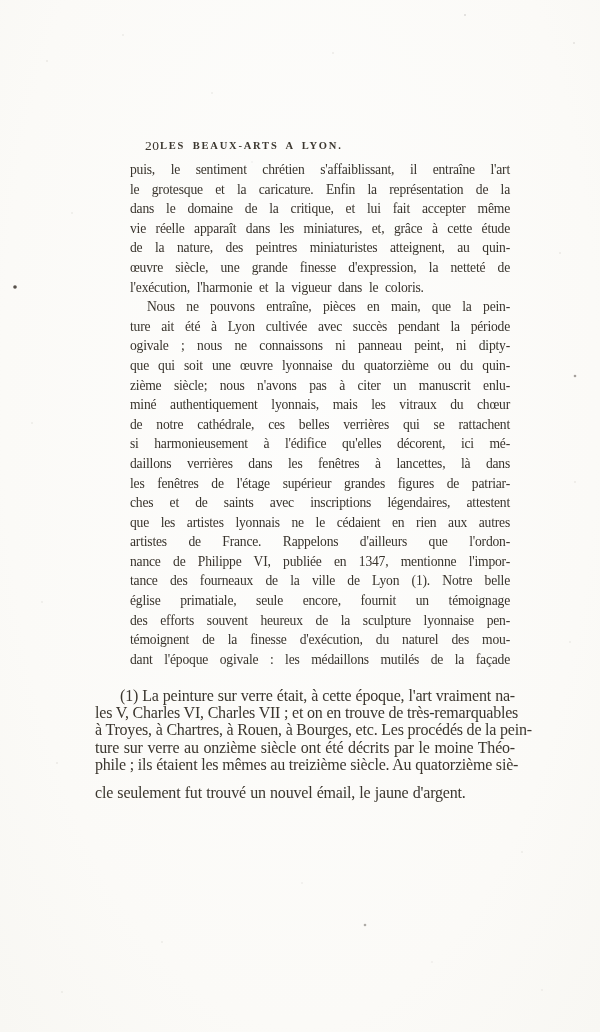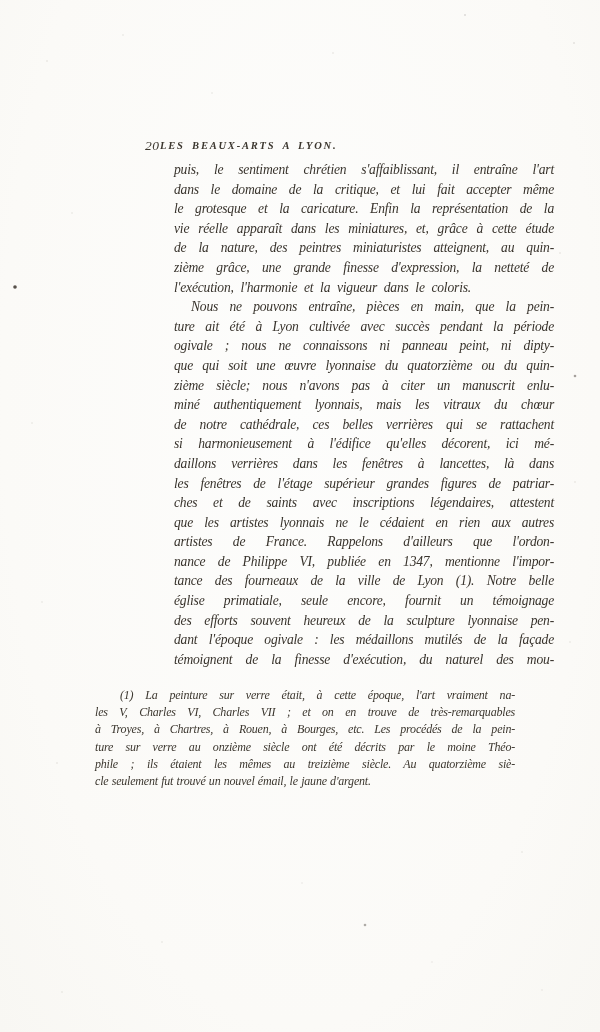--- a/index.html
+++ b/index.html
@@ -4,21 +4,20 @@
 <style>
   html, body { margin: 0; padding: 0; }
   .page {
     position: relative;
     width: 600px;
     height: 1032px;
     background: radial-gradient(ellipse at 50% 38%, #fdfdfc 0%, #fbfaf7 70%, #f8f7f3 100%);
     overflow: hidden;
     font-family: "Liberation Serif", serif;
     color: #38332c;
-    font-style: italic;
   }
 
   
   .header-row {
     position: absolute;
     top: 138px; left: 130px;
     width: 380px; height: 17px;
   }
   .pagenum {
     position: absolute;
@@ -40,53 +39,52 @@
     color: #3c372f;
   }
 
   
   .body-block {
     position: absolute;
     top: 160px; left: 130px;
     width: 380px;
     font-size: 13.6px;
     letter-spacing: -0.2px;
-    margin-left: 44px;
   }
   .body-block .line {
     height: 19.6px;
     line-height: 19.6px;
   }
 
   
   .footnote-block {
     position: absolute;
     top: 687px; left: 95px;
     width: 420px;
-    font-size: 12px;
+    font-size: 16px;
     letter-spacing: -0.2px;
     color: #3b362e;
   }
   .footnote-block .line {
     height: 17.2px;
     line-height: 17.2px;
   }
 
   
   .line {
     text-align: justify;
     text-align-last: justify;
     overflow: visible;
     white-space: nowrap;
   }
   .line.ragged { text-align-last: left; white-space: normal; }
   .body-block .line.indent { text-indent: 17px; }
   .footnote-block .line.indent { text-indent: 25px; }
   .body-block .line.ragged { word-spacing: 3.5px; }
-  .footnote-block .line.ragged { word-spacing: 0.5px; }
+  .footnote-block .line.ragged { word-spacing: 0.5px; margin-top: 11px; }
 
   
   .speckles {
     position: absolute;
     top: 0; left: 0;
     width: 2px; height: 2px;
     border-radius: 50%;
     background: transparent;
     box-shadow:
       14px 286px 0 0.8px rgba(45, 38, 30, 0.8),
@@ -119,47 +117,47 @@
 
 <div class="page">
   <div class="header-row">
     <span class="pagenum">20</span>
     <span class="running-title">LES BEAUX-ARTS A LYON.</span>
   </div>
 
   <div class="body-block" id="body-block">
       <div>
         <div class="line">puis, le sentiment chrétien s'affaiblissant, il entraîne l'art</div>
+        <div class="line">le grotesque et la caricature. Enfin la représentation de la</div>
         <div class="line">dans le domaine de la critique, et lui fait accepter même</div>
-        <div class="line">le grotesque et la caricature. Enfin la représentation de la</div>
         <div class="line">vie réelle apparaît dans les miniatures, et, grâce à cette étude</div>
         <div class="line">de la nature, des peintres miniaturistes atteignent, au quin-</div>
-        <div class="line">zième grâce, une grande finesse d'expression, la netteté de</div>
+        <div class="line">œuvre siècle, une grande finesse d'expression, la netteté de</div>
         <div class="line ragged">l'exécution, l'harmonie et la vigueur dans le coloris.</div>
       </div>
       <div>
         <div class="line indent">Nous ne pouvons entraîne, pièces en main, que la pein-</div>
         <div class="line">ture ait été à Lyon cultivée avec succès pendant la période</div>
         <div class="line">ogivale ; nous ne connaissons ni panneau peint, ni dipty-</div>
         <div class="line">que qui soit une œuvre lyonnaise du quatorzième ou du quin-</div>
         <div class="line">zième siècle; nous n'avons pas à citer un manuscrit enlu-</div>
         <div class="line">miné authentiquement lyonnais, mais les vitraux du chœur</div>
         <div class="line">de notre cathédrale, ces belles verrières qui se rattachent</div>
         <div class="line">si harmonieusement à l'édifice qu'elles décorent, ici mé-</div>
         <div class="line">daillons verrières dans les fenêtres à lancettes, là dans</div>
         <div class="line">les fenêtres de l'étage supérieur grandes figures de patriar-</div>
         <div class="line">ches et de saints avec inscriptions légendaires, attestent</div>
         <div class="line">que les artistes lyonnais ne le cédaient en rien aux autres</div>
         <div class="line">artistes de France. Rappelons d'ailleurs que l'ordon-</div>
         <div class="line">nance de Philippe VI, publiée en 1347, mentionne l'impor-</div>
         <div class="line">tance des fourneaux de la ville de Lyon (1). Notre belle</div>
         <div class="line">église primatiale, seule encore, fournit un témoignage</div>
         <div class="line">des efforts souvent heureux de la sculpture lyonnaise pen-</div>
+        <div class="line">témoignent de la finesse d'exécution, du naturel des mou-</div>
         <div class="line">dant l'époque ogivale : les médaillons mutilés de la façade</div>
-        <div class="line">témoignent de la finesse d'exécution, du naturel des mou-</div>
       </div>
     </div>
 
   <div class="footnote-block" id="footnote-block">
       <div>
         <div class="line indent">(1) La peinture sur verre était, à cette époque, l'art vraiment na-</div>
         <div class="line">les V, Charles VI, Charles VII ; et on en trouve de très-remarquables</div>
         <div class="line">à Troyes, à Chartres, à Rouen, à Bourges, etc. Les procédés de la pein-</div>
         <div class="line">ture sur verre au onzième siècle ont été décrits par le moine Théo-</div>
         <div class="line">phile ; ils étaient les mêmes au treizième siècle. Au quatorzième siè-</div>

